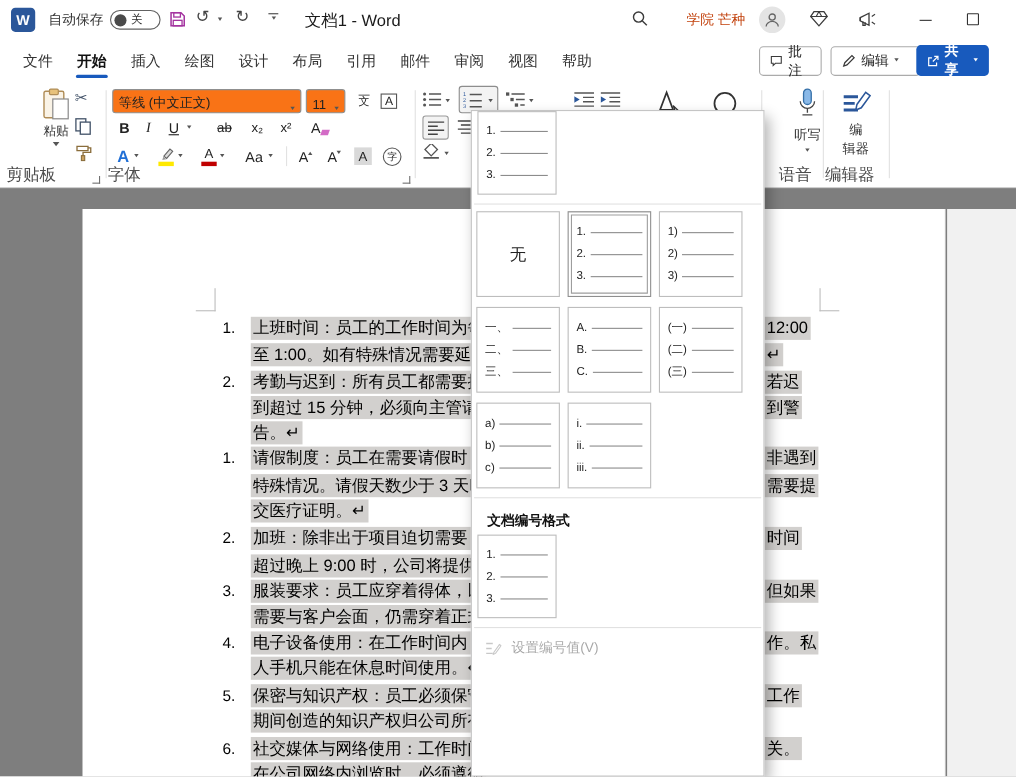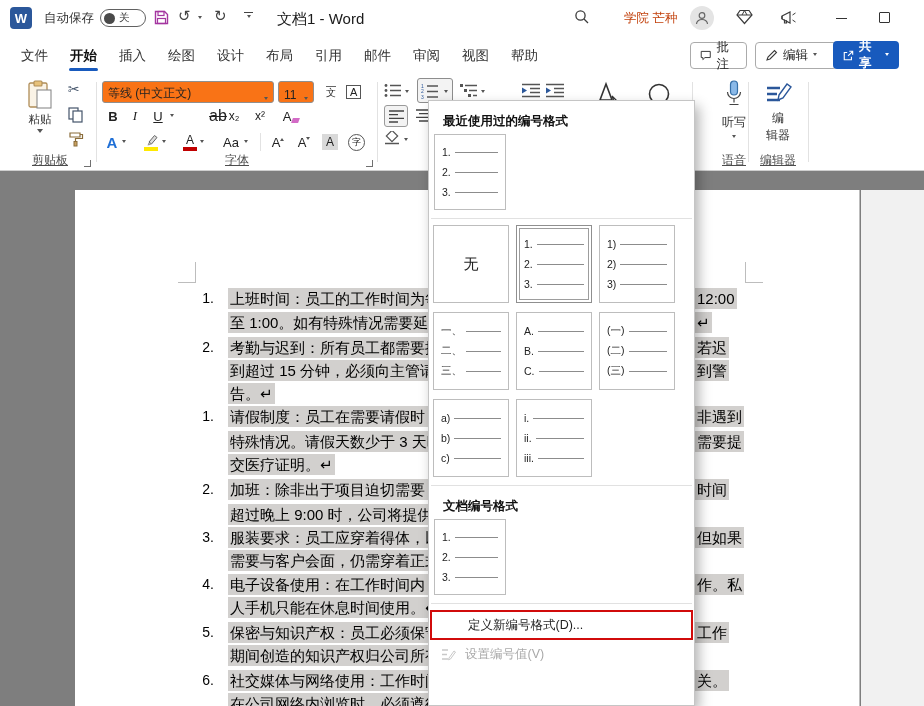--- a/index.html
+++ b/index.html
@@ -34,30 +34,30 @@
              display:flex; align-items:center; gap:5px; padding:0 9px; font-size:12.5px; color:#222; }
   .sharebtn { position:absolute; top:5px; height:28px; background:#185abd; border-radius:4px; color:#fff;
               display:flex; align-items:center; gap:5px; padding:0 10px; font-size:12.5px; font-weight:bold; }
   .sharebtn .cv { border-top-color:#fff; }
 
   
   .ribbon { position:absolute; left:0; top:76px; width:924px; height:95px; background:#fff; border-bottom:1px solid #cfcfcf; }
   .ribbon .abs { position:absolute; }
   .vdiv { position:absolute; top:6px; height:80px; width:1px; background:#e2e2e2; }
   .grp { position:absolute; top:0; height:95px; }
-  .glabel { position:absolute; bottom:2px; left:0; right:0; text-align:center; font-size:12px; color:#4d4d4d;text-decoration:underline; }
+  .glabel { position:absolute; bottom:2px; left:0; right:0; text-align:left; font-size:15px; color:#4d4d4d; }
   .lnch { position:absolute; right:3px; bottom:4px; width:7px; height:7px; border-right:1.2px solid #707070; border-bottom:1.2px solid #707070; }
   .rbtn { position:absolute; display:flex; align-items:center; justify-content:center; font-size:13px; color:#222; height:22px; }
   .paste { display:flex; flex-direction:column; align-items:center; gap:2px; }
   .paste .plabel { font-size:11.5px; color:#333; }
   .combo { position:absolute; height:22px; border:1px solid #8f8f8f; border-radius:3px; background:#f97316;
            display:flex; align-items:flex-end; font-size:12px; color:#222; padding:0 5px; }
   .combo .cv { margin-left:auto; }
   .b { font-weight:bold; } .i { font-style:italic; font-family:"Liberation Serif",serif; } .u { text-decoration:underline; }
-  .strike { text-decoration:line-through; font-size:16px;margin-left:14px; }
+  .strike { text-decoration:line-through; font-size:12px; }
   .effectsA { color:#1f6fd6; font-weight:bold; font-size:15px; }
   .ubar { display:inline-block; width:14px; height:4px; margin-top:1px; }
   .stack { display:flex; flex-direction:column; align-items:center; line-height:1; }
   .shadeA { background:#d9d9d9; padding:1px 4px; font-size:12px; }
   .encircle { width:17px; height:17px; border:1px solid #555; border-radius:50%; font-size:9px; display:flex; align-items:center; justify-content:center; }
   .borderA { border:1px solid #555; font-size:11px; padding:0 3px; }
   .numbtn-active { border:1px solid #8d8d8d; background:#f3f3f3; border-radius:3px; }
   .alignbox { border:1px solid #9a9a9a; background:#f3f3f3; border-radius:3px; }
   .voicebtn { display:flex; flex-direction:column; align-items:center; }
   .vlabel { font-size:12px; color:#333; }
@@ -181,21 +181,21 @@
       <path d="M7.5 1.5 h4 v4 M11.5 1.5 l-5.5 5.5" fill="none" stroke="#fff" stroke-width="1.3"></path>
     </svg>
     <span>共享</span>
     <span class="cv sm"></span>
   </div>
 </div>
 
 <div class="ribbon">
 
   <div class="grp" style="left:6px;width:88px;">
-    <div class="abs paste" style="left:12px;top:4px;width:44px;">
+    <div class="abs paste" style="left:23px;top:4px;width:44px;">
       <svg width="26" height="30" viewBox="0 0 26 30">
         <rect x="2" y="3" width="18" height="24" rx="1.5" fill="#faf3e6" stroke="#b08d57" stroke-width="1.3"></rect>
         <rect x="7" y="1" width="8" height="5" rx="1" fill="#e7c17a" stroke="#b08d57" stroke-width="1.1"></rect>
         <rect x="10" y="10" width="14" height="18" fill="#fff" stroke="#8a8a8a" stroke-width="1.1"></rect>
       </svg>
       <span class="plabel">粘贴</span>
       <span class="cv"></span>
     </div>
     <span class="abs glyph" style="left:62px;top:6px;font-size:14px;color:#44546a;">✂</span>
     <svg class="abs" style="left:62px;top:31px;" width="15" height="16" viewBox="0 0 15 16">
@@ -440,21 +440,20 @@
       <span class="lnum">6.</span>
       <span class="ltext">社交媒体与网络使用：工作时间</span>
       <span class="lright">关。</span>
     </div>
     <div class="docline" style="top: 693px;">
       <span class="ltext">在公司网络内浏览时，必须遵循</span>
     </div>
   </div>
 
 <div class="menu">
-  <div class="menu-h">最近使用过的编号格式</div>
   <div class="thumbrow" id="recent-thumbs">
       <div class="thumb">
         <div class="trow">
           <span class="tnum">1.</span>
           <span class="tline"></span>
         </div>
         <div class="trow">
           <span class="tnum">2.</span>
           <span class="tline"></span>
         </div>
@@ -582,25 +581,20 @@
         </div>
         <div class="trow">
           <span class="tnum">3.</span>
           <span class="tline"></span>
         </div>
       </div>
     </div>
   <div class="menu-div"></div>
 
 
-  <div class="red-frame">
-    <div class="mitem define">
-      <span>定义新编号格式(D)...</span>
-    </div>
-  </div>
 
   <div class="mitem dim">
     <span class="micon">
       <svg width="15" height="13" viewBox="0 0 15 13">
         <path d="M1 2 h6 M1 6.5 h5 M1 11 h6" stroke="#777" stroke-width="1.3"></path>
         <path d="M8 10 l5 -7 1.5 1 -5 7 -2 0.8 z" fill="none" stroke="#777" stroke-width="1"></path>
       </svg>
     </span>
     <span>设置编号值(V)</span>
   </div>

